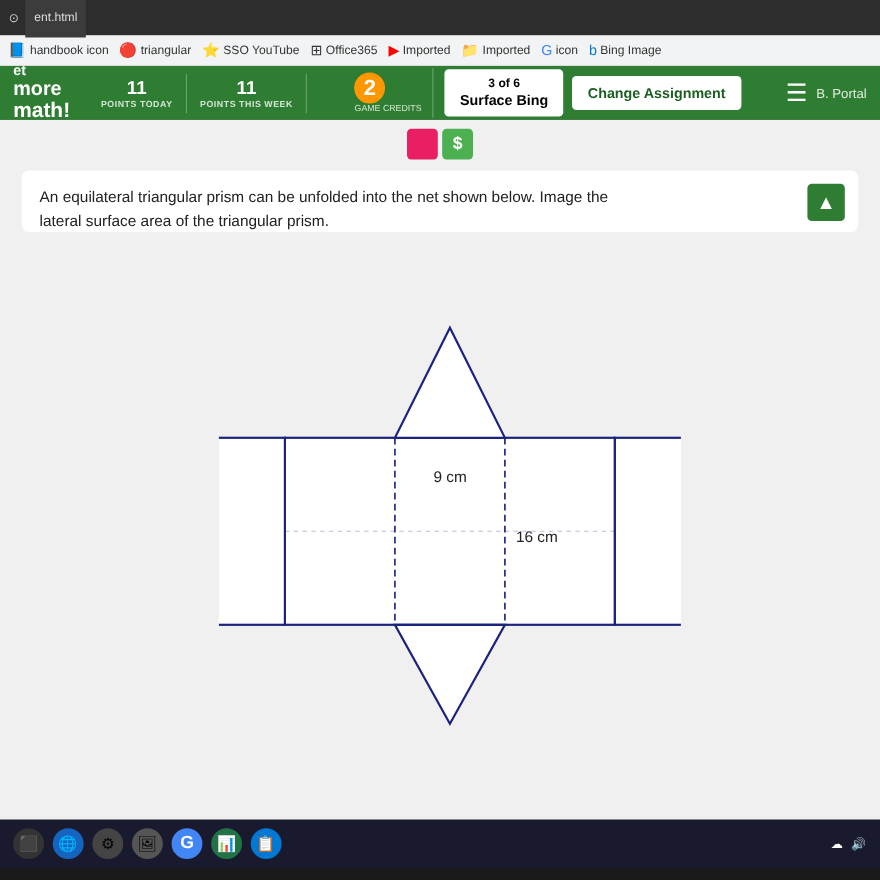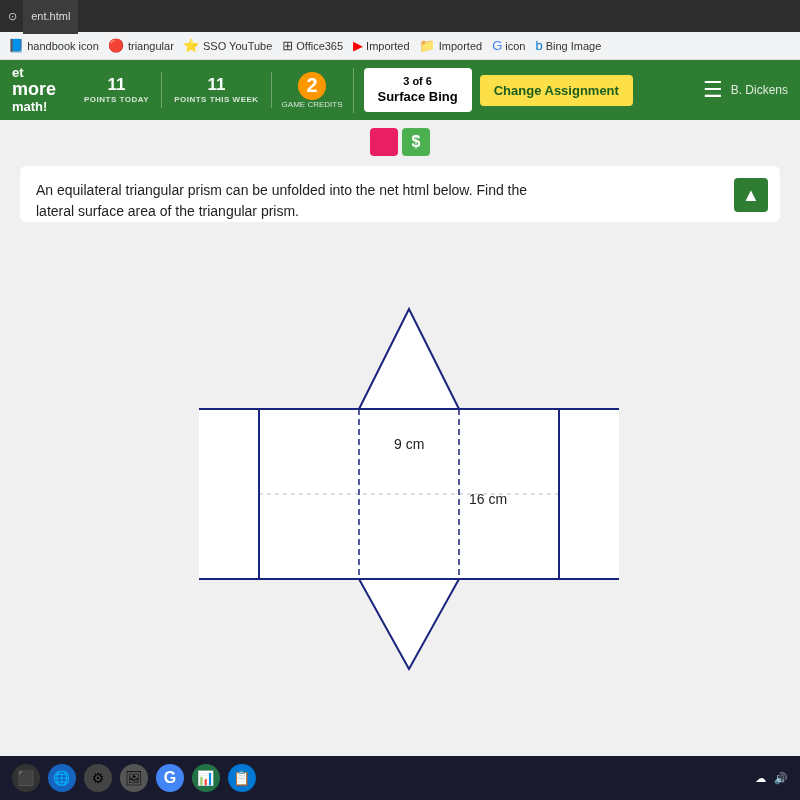--- a/index.html
+++ b/index.html
@@ -53,21 +53,21 @@
       font-size: 13px;
     }
     .bm-yt { color: #ff0000; }
     .bm-star { color: #f4b400; }
     .bm-google { color: #4285f4; }
     .bm-bing { color: #0078d4; }
 
     
     .app-header {
       background: #2e7d32;
-      height: 60px;
+      height: 49px;
       display: flex;
       align-items: center;
       padding: 0 12px;
       gap: 0;
       color: white;
     }
     .app-logo {
       font-size: 22px;
       font-weight: bold;
       line-height: 1.1;
@@ -110,34 +110,35 @@
       width: 28px;
       height: 28px;
       display: flex;
       align-items: center;
       justify-content: center;
     }
     .credits-label {
       font-size: 8px;
       color: rgba(255,255,255,0.8);
       text-transform: uppercase;
+      margin-left: 33px;
     }
     .surface-area-badge {
       background: white;
       color: #000000;
       padding: 6px 14px;
       border-radius: 4px;
       font-size: 13px;
       font-weight: bold;
       text-align: center;
       margin-left: 10px;
       line-height: 1.3;
     }
     .change-assignment-btn {
-      background: #fde047;
+      background: #ffffff;
       color: #1b5e20;
       padding: 8px 14px;
       border-radius: 4px;
       font-size: 13px;
       font-weight: bold;
       margin-left: 8px;
       cursor: pointer;
       border: none;
     }
     .header-spacer { flex: 1; }
@@ -310,21 +311,21 @@
   <div class="bookmark-item">
     <span class="bm-icon bm-bing">b</span>
     <span>Bing Image</span>
   </div>
 </div>
 
 <div class="app-header">
   <div class="app-logo">
     <div style="font-size:13px;">et</div>
     <div style="font-size:18px; font-weight:900;">more</div>
-    <div style="font-size:13px;">math!</div>
+    <div style="font-size:19px;">math!</div>
   </div>
 
   <div class="stat-box">
     <div class="stat-number">11</div>
     <div class="stat-label">POINTS TODAY</div>
   </div>
 
   <div class="stat-box">
     <div class="stat-number">11</div>
     <div class="stat-label">POINTS THIS WEEK</div>
@@ -337,32 +338,32 @@
 
   <div class="surface-area-badge">
     <div style="font-size:11px;">3 of 6</div>
     <div style="font-size:13px;font-weight:bold;">Surface Bing</div>
   </div>
 
   <button class="change-assignment-btn">Change Assignment</button>
 
   <div class="header-spacer"></div>
   <div class="hamburger">☰</div>
-  <div class="username">B. Dickens</div>
+  <div class="username">B. Portal</div>
 </div>
 
 <div class="main-content">
 
   <div class="token-row">
     <div class="token-pink"></div>
     <div class="token-dollar">$</div>
   </div>
 
   <div class="question-area">
-    <p class="question-text">An equilateral triangular prism can be unfolded into the net html below. Find the lateral surface area of the triangular prism.</p>
+    <p class="question-text">An equilateral triangular prism can be unfolded into the net shown below. Image the lateral surface area of the triangular prism.</p>
     <div class="check-btn">▲</div>
   </div>
 
   <div class="diagram-container">
     <svg class="net-diagram" viewBox="0 0 420 380">
 
       <rect x="60" y="110" width="300" height="170" fill="white" stroke="#1a237e" stroke-width="2"></rect>
 
       <rect x="-40" y="110" width="100" height="170" fill="white" stroke="#1a237e" stroke-width="2"></rect>
 

